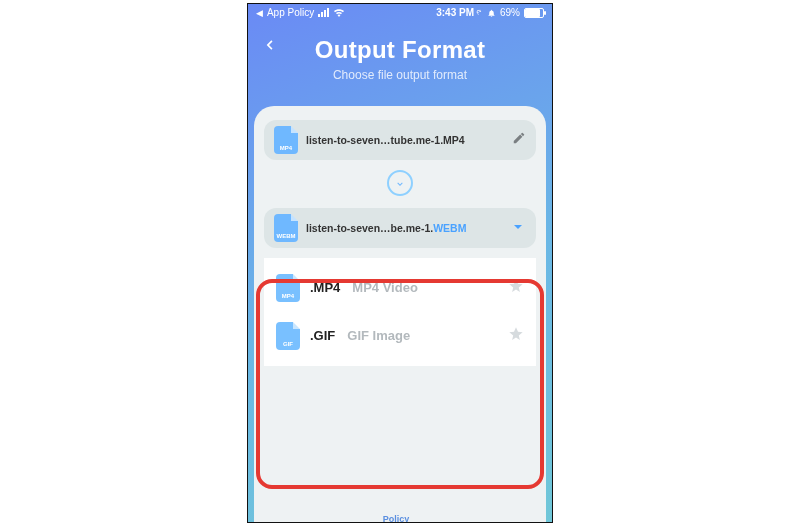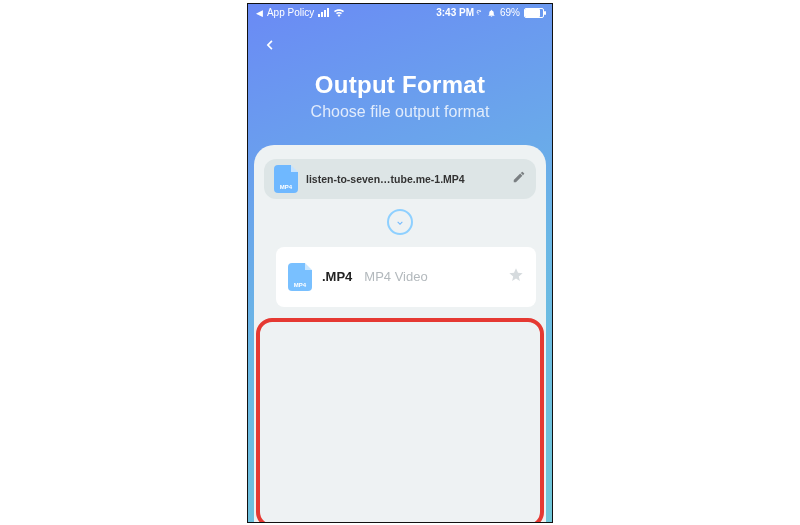--- a/index.html
+++ b/index.html
@@ -31,22 +31,22 @@
   .wifi { width:12px; height:9px; }
   .batt {
     width:20px; height:10px; border:1px solid #fff; border-radius:2px;
     position:relative;
   }
   .batt::after { content:""; position:absolute; right:-3px; top:2px; width:2px; height:4px; background:#fff; border-radius:1px;}
   .batt i { display:block; height:100%; width:81%; background:#fff; border-radius:1px;}
   
   .hdr { position:relative; padding:14px 0 10px; text-align:center; }
   .back { position:absolute; left:8px; top:10px; color:#fff; width:26px; height:26px; display:flex; align-items:center; justify-content:center;}
-  .title { color:#fff; font-size:24px; font-weight:700; letter-spacing:0.3px;margin-top:35px;}
-  .subtitle { color:rgba(255,255,255,0.8); font-size:16px; margin-top:4px;}
+  .title { color:#fff; font-size:24px; font-weight:700; letter-spacing:0.3px;}
+  .subtitle { color:rgba(255,255,255,0.8); font-size:12px; margin-top:4px;}
   
   .card {
     background:#eef2f3; border-radius:20px 20px 0 0;
     margin: 14px 6px 0; height: 420px; padding:14px 10px 0;
     position:relative;
   }
   .file-row {
     background:#dde5e6; border-radius:12px; height:40px;
     display:flex; align-items:center; padding:0 10px; gap:8px;
     margin-bottom:10px;
@@ -64,32 +64,31 @@
   .fname .ext-sel { color:#4aa2ff; }
   .pencil { color:#7a7f82;}
   .arrow-down-circle {
     width:26px;height:26px;border:2px solid #8ed0ff;border-radius:50%;
     display:flex;align-items:center;justify-content:center;margin:4px auto 12px;
   }
   .arrow-down-circle svg{ fill:#6fb8ff;}
   .chev-blue { color:#4aa2ff; }
   
   .fmt-box {
-    background:#fff; border-radius:8px; padding:6px 0;
+    background:#fff; border-radius:0; padding:6px 0;
     position:relative;
-    margin-left:12px;
   }
   .fmt-item{
     display:flex; align-items:center; gap:10px;
     padding:10px 12px; cursor:pointer;
   }
   .fmt-item .file-icon{ background:#79c0ff; }
   .fmt-item .file-icon::before{ border-top-color:#fff; }
   .fmt-name{ font-size:13px; font-weight:700; color:#222;}
-  .fmt-desc{ font-size:13px; color:#b3b9bd; margin-left:2px; font-weight:400;}
+  .fmt-desc{ font-size:13px; color:#b3b9bd; margin-left:2px; font-weight:700;}
   .fmt-item.selected .fmt-name, .fmt-item.selected .fmt-desc { color:#4aa2ff; }
   .spacer{flex:1;}
   .star{ color:#d6dbde; }
   .check{
     width:18px;height:18px;border-radius:5px;background:#4aa2ff;
     display:flex;align-items:center;justify-content:center;color:#fff;
   }
   
   .callout{
     position:absolute; left:2px; right:2px;
@@ -156,33 +155,57 @@
           </svg>
       </span>
     </div>
 
     <div class="arrow-down-circle">
       <svg width="12" height="12" viewBox="0 0 24 24">
           <path d="M12 3v12l-4-4-1.4 1.4L12 18l5.4-5.6L16 11l-4 4V3z"></path>
         </svg>
     </div>
 
+    <div class="file-row">
+      <div class="file-icon">
+          <span>WEBM</span>
+        </div>
+      <div class="fname">
+        <span>listen-to-seven…be.me-1.</span><span class="ext-sel">WEBM</span>
+      </div>
+      <span class="chev-blue">
+        <svg width="16" height="12" viewBox="0 0 24 24">
+            <path fill="currentColor" d="M4 8l8 8 8-8z"></path>
+          </svg>
+      </span>
+    </div>
 
     <div class="fmt-box">
 
     <div class="fmt-item">
           <div class="file-icon">
             <span>MP4</span>
           </div>
           <span class="fmt-name">.MP4</span>
           <span class="fmt-desc">MP4 Video</span>
           <span class="spacer"></span>
           <span class="star"><svg width="16" height="16" viewBox="0 0 24 24">
               <path fill="currentColor" d="M12 17.3 6.2 21l1.6-6.8L2 9.2l7-.6L12 2l3 6.6 7 .6-5.8 5 1.6 6.8z"></path>
             </svg></span>
         </div>
+        <div class="fmt-item">
+          <div class="file-icon">
+            <span>GIF</span>
+          </div>
+          <span class="fmt-name">.GIF</span>
+          <span class="fmt-desc">GIF Image</span>
+          <span class="spacer"></span>
+          <span class="star"><svg width="16" height="16" viewBox="0 0 24 24">
+              <path fill="currentColor" d="M12 17.3 6.2 21l1.6-6.8L2 9.2l7-.6L12 2l3 6.6 7 .6-5.8 5 1.6 6.8z"></path>
+            </svg></span>
+        </div>
       </div>
 
     <div class="callout"></div>
     <div class="policy">Policy</div>
   </div>
 
 </div>
 
 </body></html>

